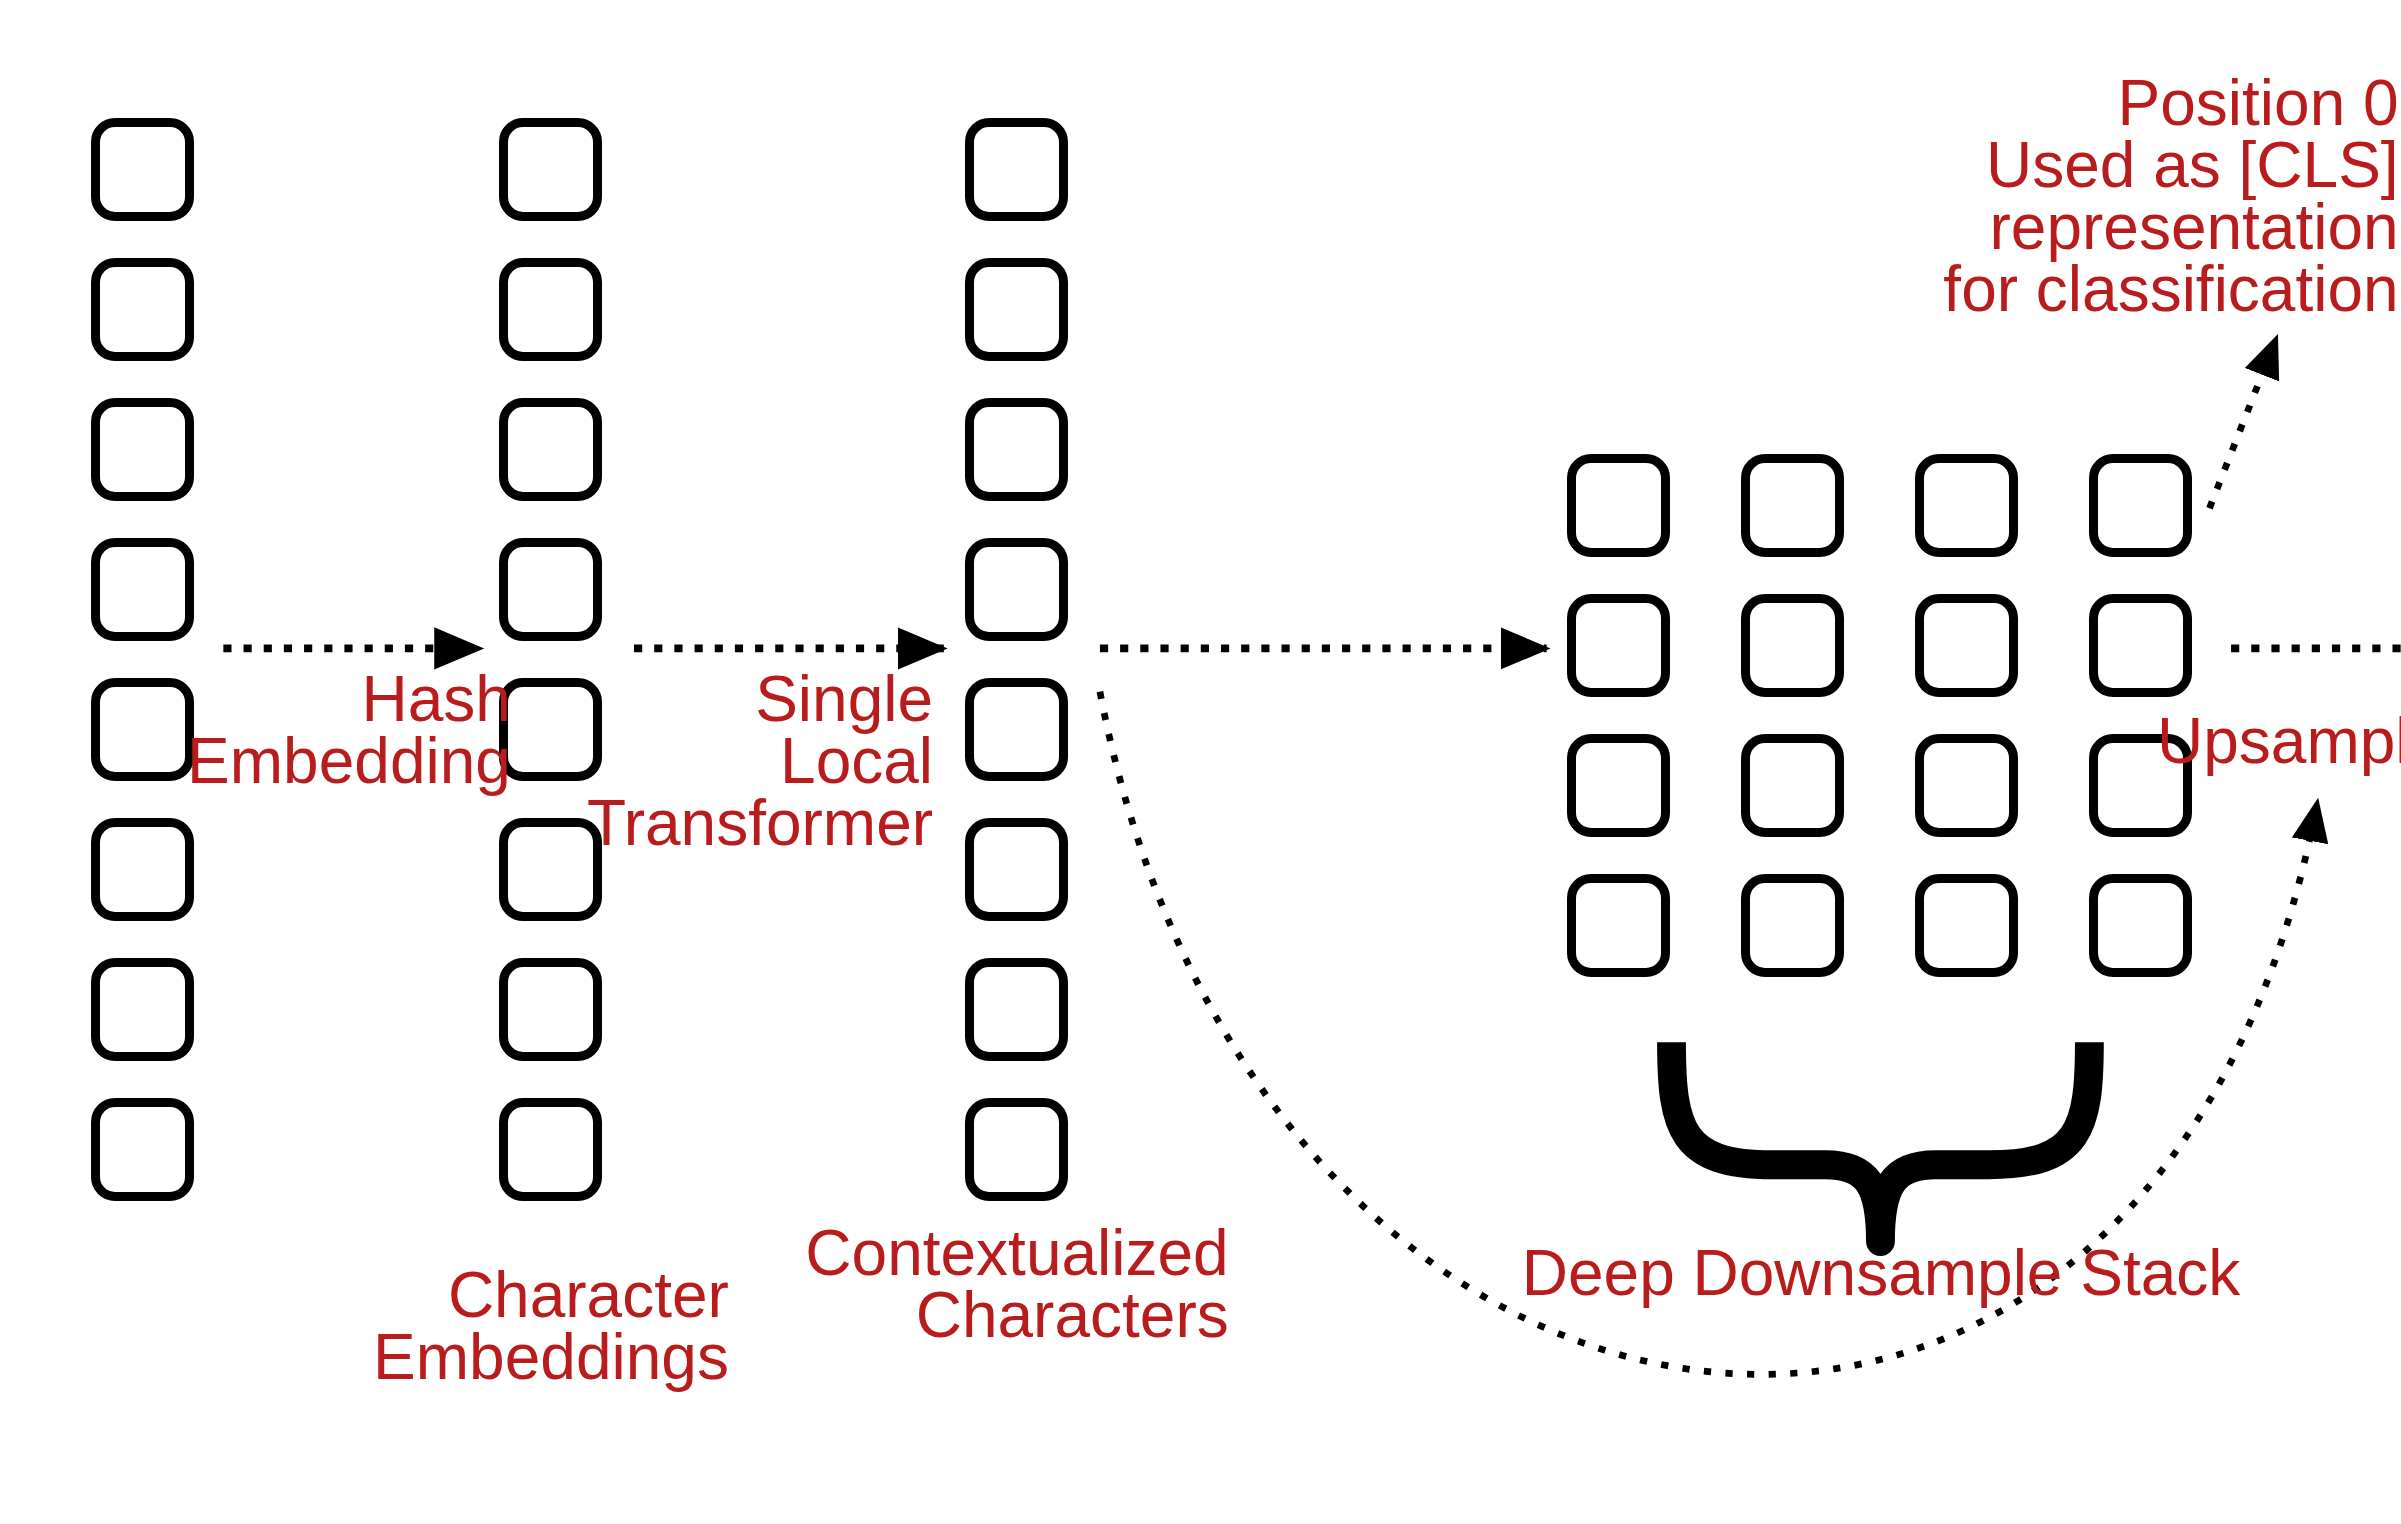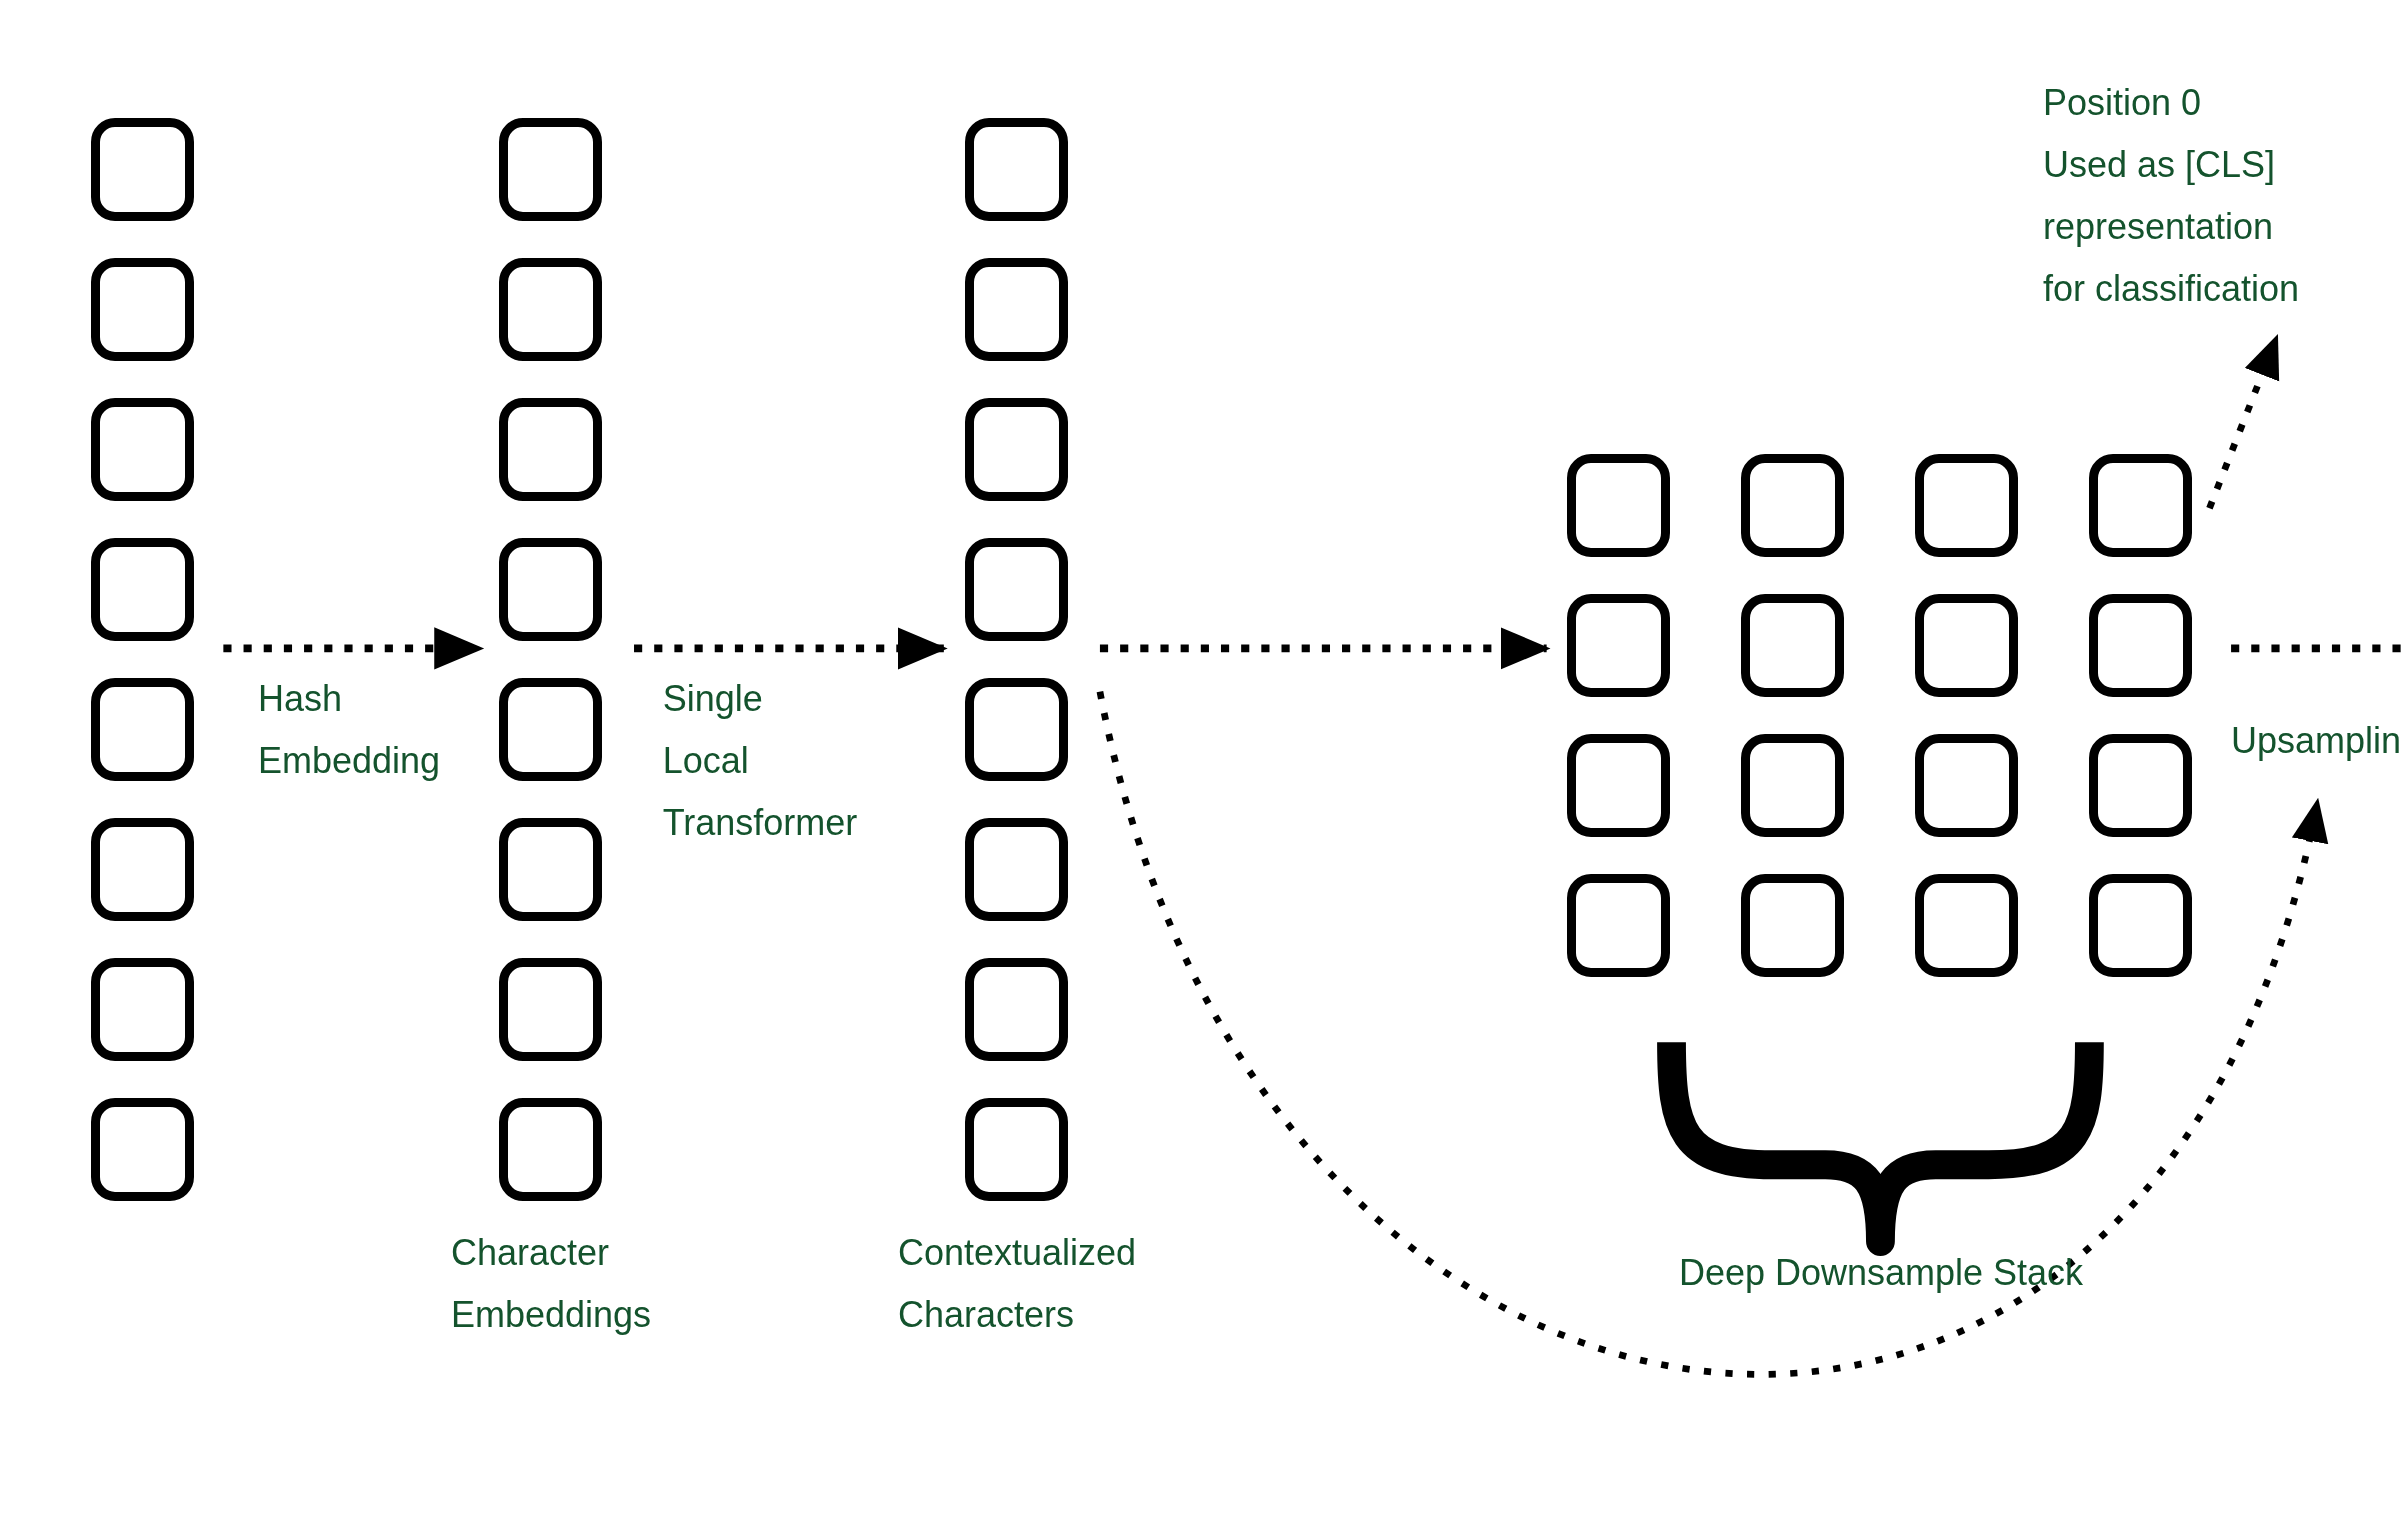--- a/index.html
+++ b/index.html
@@ -24,23 +24,23 @@
   #deep-grid{
     position:absolute;left:1567px;top:454px;
     display:grid;
     grid-template-columns:repeat(4,103px);
     column-gap:71px;row-gap:37px;
   }
   
   .lbl{
     position:absolute;
     transform:translateX(-50%);
-    text-align:left;
-    color:#14532d;
-    font-size:36px;
+    text-align:right;
+    color:#b91c1c;
+    font-size:64px;
     line-height:62px;
     white-space:pre-line;
   }
   #connector-layer{position:absolute;left:0;top:0;}
   .dotline{stroke:#000000;fill:none;}
 </style>
 </head>
 <body>
 
 <div id="stage">
@@ -108,21 +108,21 @@
       <div class="sq"></div>
       <div class="sq"></div>
       <div class="sq"></div>
       <div class="sq"></div>
       <div class="sq"></div>
       <div class="sq"></div>
       <div class="sq"></div>
       <div class="sq"></div>
     </div>
 
-  <div class="lbl" style="left:551px;top:1222px">Character
+  <div class="lbl" style="left:551px;top:1264px">Character
 Embeddings</div>
   <div class="lbl" style="left:1017px;top:1222px">Contextualized
 Characters</div>
 
   <div class="lbl" style="left:1881px;top:1242px">Deep Downsample Stack</div>
 
   <div class="lbl" style="left:349px;top:668px">Hash
 Embedding</div>
   <div class="lbl" style="left:760px;top:668px">Single
 Local

